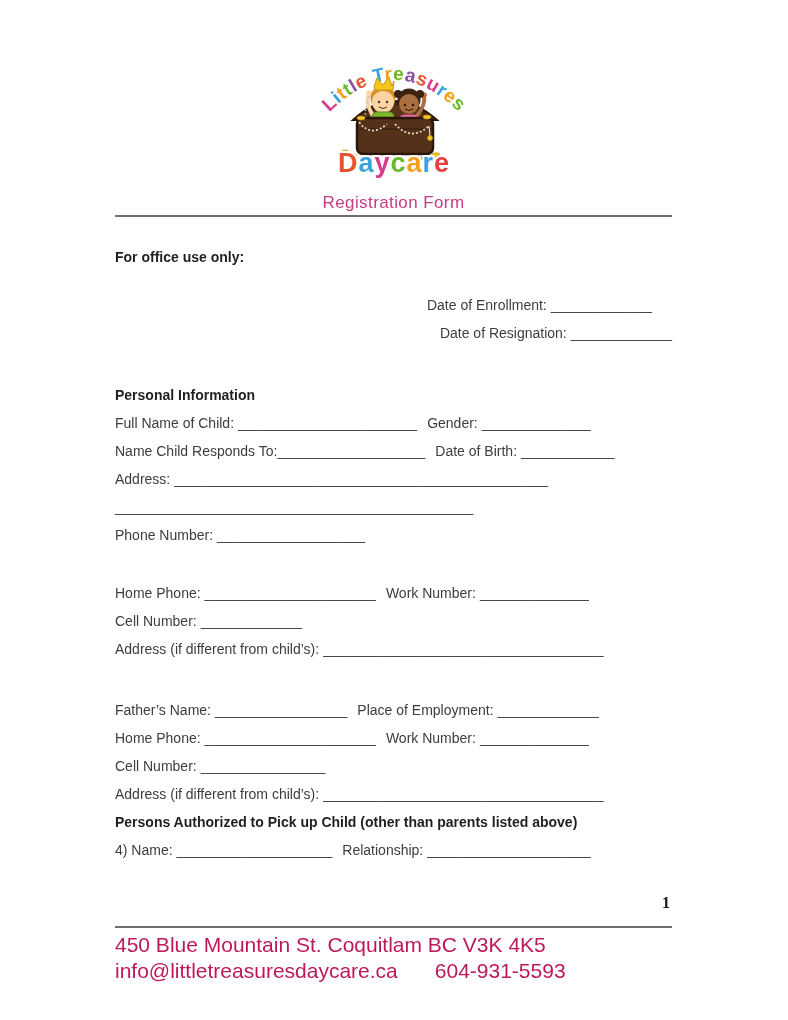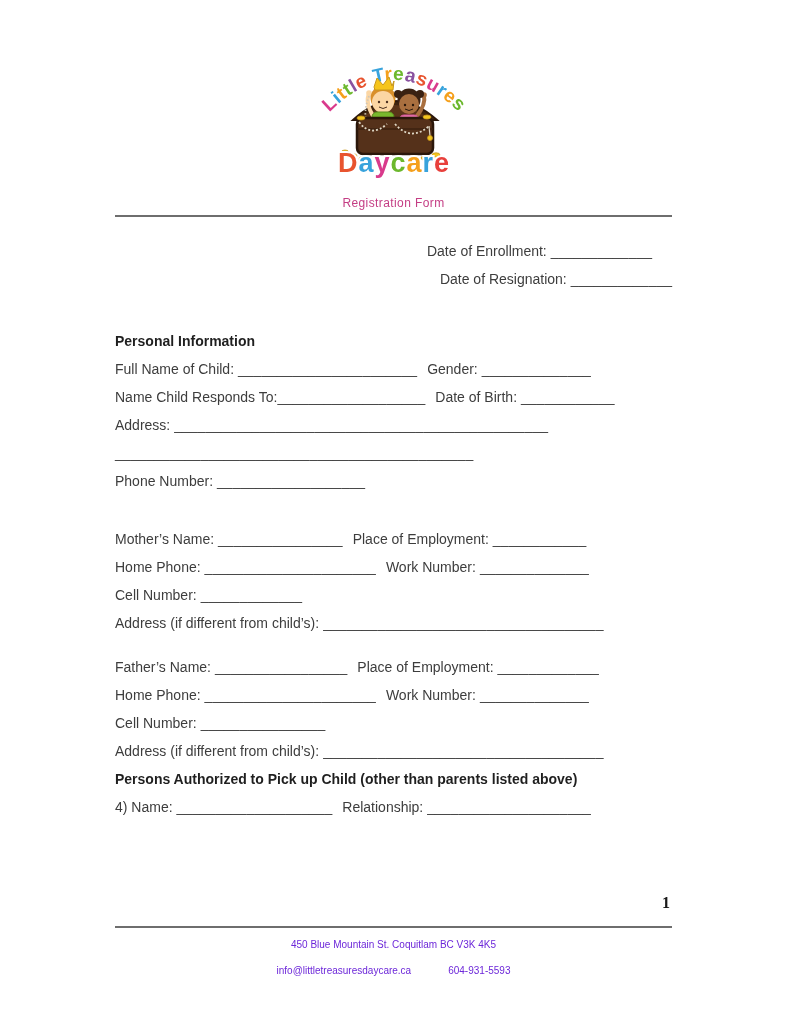--- a/index.html
+++ b/index.html
@@ -11,46 +11,46 @@
     overflow:hidden;
     background:#ffffff;
     font-family:"Liberation Sans", sans-serif;
     font-size:14px;
     color:#3d3d3d;
   }
   .logo-wrap { text-align:center; }
   .logo-wrap svg { display:inline-block; }
   .title {
     margin:8px 0 0; text-align:center;
-    font-size:12px; font-weight:normal; letter-spacing:.4px;
+    font-size:17px; font-weight:normal; letter-spacing:.4px;
     color:#c43d84; line-height:24px;
   }
   hr.rule { border:none; border-top:2px solid #6e6e6e; margin:0; }
   .top-rule { margin-top:14px; }
   .row { margin:0; line-height:28px; white-space:nowrap; }
   .heading { font-weight:bold; color:#1f1f1f; }
   .office-heading { margin-top:26px; }
   .dates { margin-top:20px; text-align:right; }
   .pad-r { padding-right:20px; }
   .personal-heading { margin-top:34px; }
   .mother-block { margin-top:30px; }
-  .father-block { margin-top:16px; }
+  .father-block { margin-top:33px; }
   .blank { margin-left:4px; }
   .blank.nogap { margin-left:0; }
   .col2 { margin-left:10px; }
   .indent { }
   .bottom { position:absolute; top:892px; left:115px; right:116px; }
   .page-num {
     margin:0 2px 12px 0; text-align:right; line-height:22px;
     font-family:"Liberation Serif", serif;
     font-size:16px; font-weight:bold; color:#1a1a1a;
   }
   .footer-line {
-    margin:0; text-align:center; line-height:26px;
-    font-size:10px; color:#6d28d9;
+    margin:0; line-height:26px;
+    font-size:21px; color:#be185d;
   }
   .footer-line.first { margin-top:4px; }
   .footer-phone { margin-left:37px; }
 </style>
 </head>
 <body>
 
 <div class="page">
 
   <div class="logo-wrap">
@@ -108,39 +108,39 @@
         </g>
       </g>
 
       <text id="daycare-text" x="95" y="144" text-anchor="middle" font-family="Liberation Sans, sans-serif" font-size="27" font-weight="bold" stroke="#ffffff" stroke-width="4" style="paint-order:stroke" letter-spacing="1"><tspan fill="#e8542f">D</tspan><tspan fill="#38a3dc">a</tspan><tspan fill="#d93a8c">y</tspan><tspan fill="#6cb82d">c</tspan><tspan fill="#f5a01c">a</tspan><tspan fill="#38a3dc">r</tspan><tspan fill="#e8403c">e</tspan></text>
     </svg>
   </div>
 
   <h1 class="title">Registration Form</h1>
   <hr class="rule top-rule">
 
+  <p class="row heading office-heading">For office use only:</p>
   <div class="dates">
     <p class="row pad-r"><span>Date of Enrollment:</span><span class="blank">_____________</span></p>
     <p class="row"><span>Date of Resignation:</span><span class="blank">_____________</span></p>
   </div>
 
   <p class="row heading personal-heading">Personal Information</p>
 
   <p class="row"><span>Full Name of Child:</span><span class="blank">_______________________</span><span class="col2">Gender:</span><span class="blank">______________</span></p>
 
   <p class="row"><span>Name Child Responds To:</span><span class="blank nogap">___________________</span><span class="col2">Date of Birth:</span><span class="blank">____________</span></p>
 
   <p class="row"><span>Address:</span><span class="blank">________________________________________________</span></p>
 
   <p class="row"><span class="indent">______________________________________________</span></p>
 
   <p class="row"><span>Phone Number:</span><span class="blank">___________________</span></p>
 
   <div class="mother-block">
-    <p class="row"><span>Mother’s Name:</span><span class="blank">________________</span><span class="col2">Place of Employment:</span><span class="blank">____________</span></p>
     <p class="row"><span>Home Phone:</span><span class="blank">______________________</span><span class="col2">Work Number:</span><span class="blank">______________</span></p>
     <p class="row"><span>Cell Number:</span><span class="blank">_____________</span></p>
     <p class="row"><span>Address (if different from child’s):</span><span class="blank">____________________________________</span></p>
   </div>
 
   <div class="father-block">
     <p class="row"><span>Father’s Name:</span><span class="blank">_________________</span><span class="col2">Place of Employment:</span><span class="blank">_____________</span></p>
     <p class="row"><span>Home Phone:</span><span class="blank">______________________</span><span class="col2">Work Number:</span><span class="blank">______________</span></p>
     <p class="row"><span>Cell Number:</span><span class="blank">________________</span></p>
     <p class="row"><span>Address (if different from child’s):</span><span class="blank">____________________________________</span></p>

